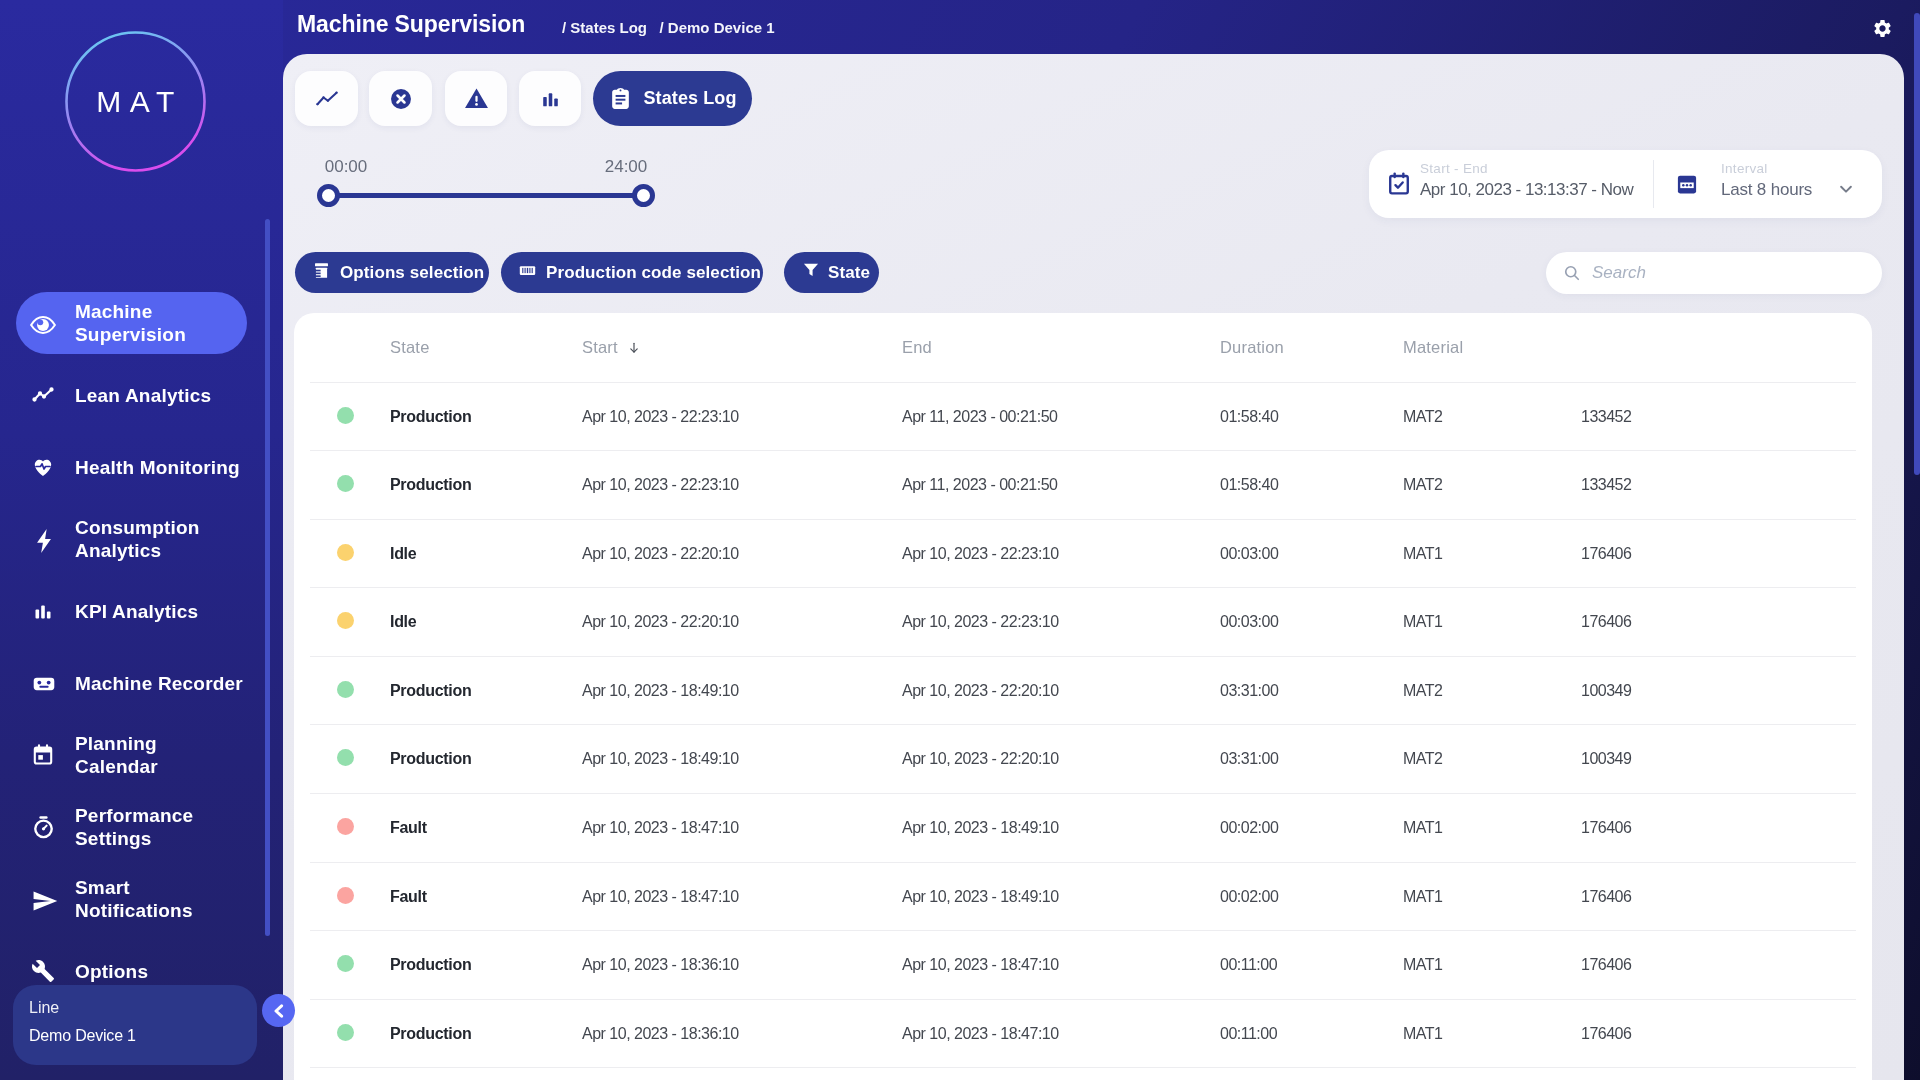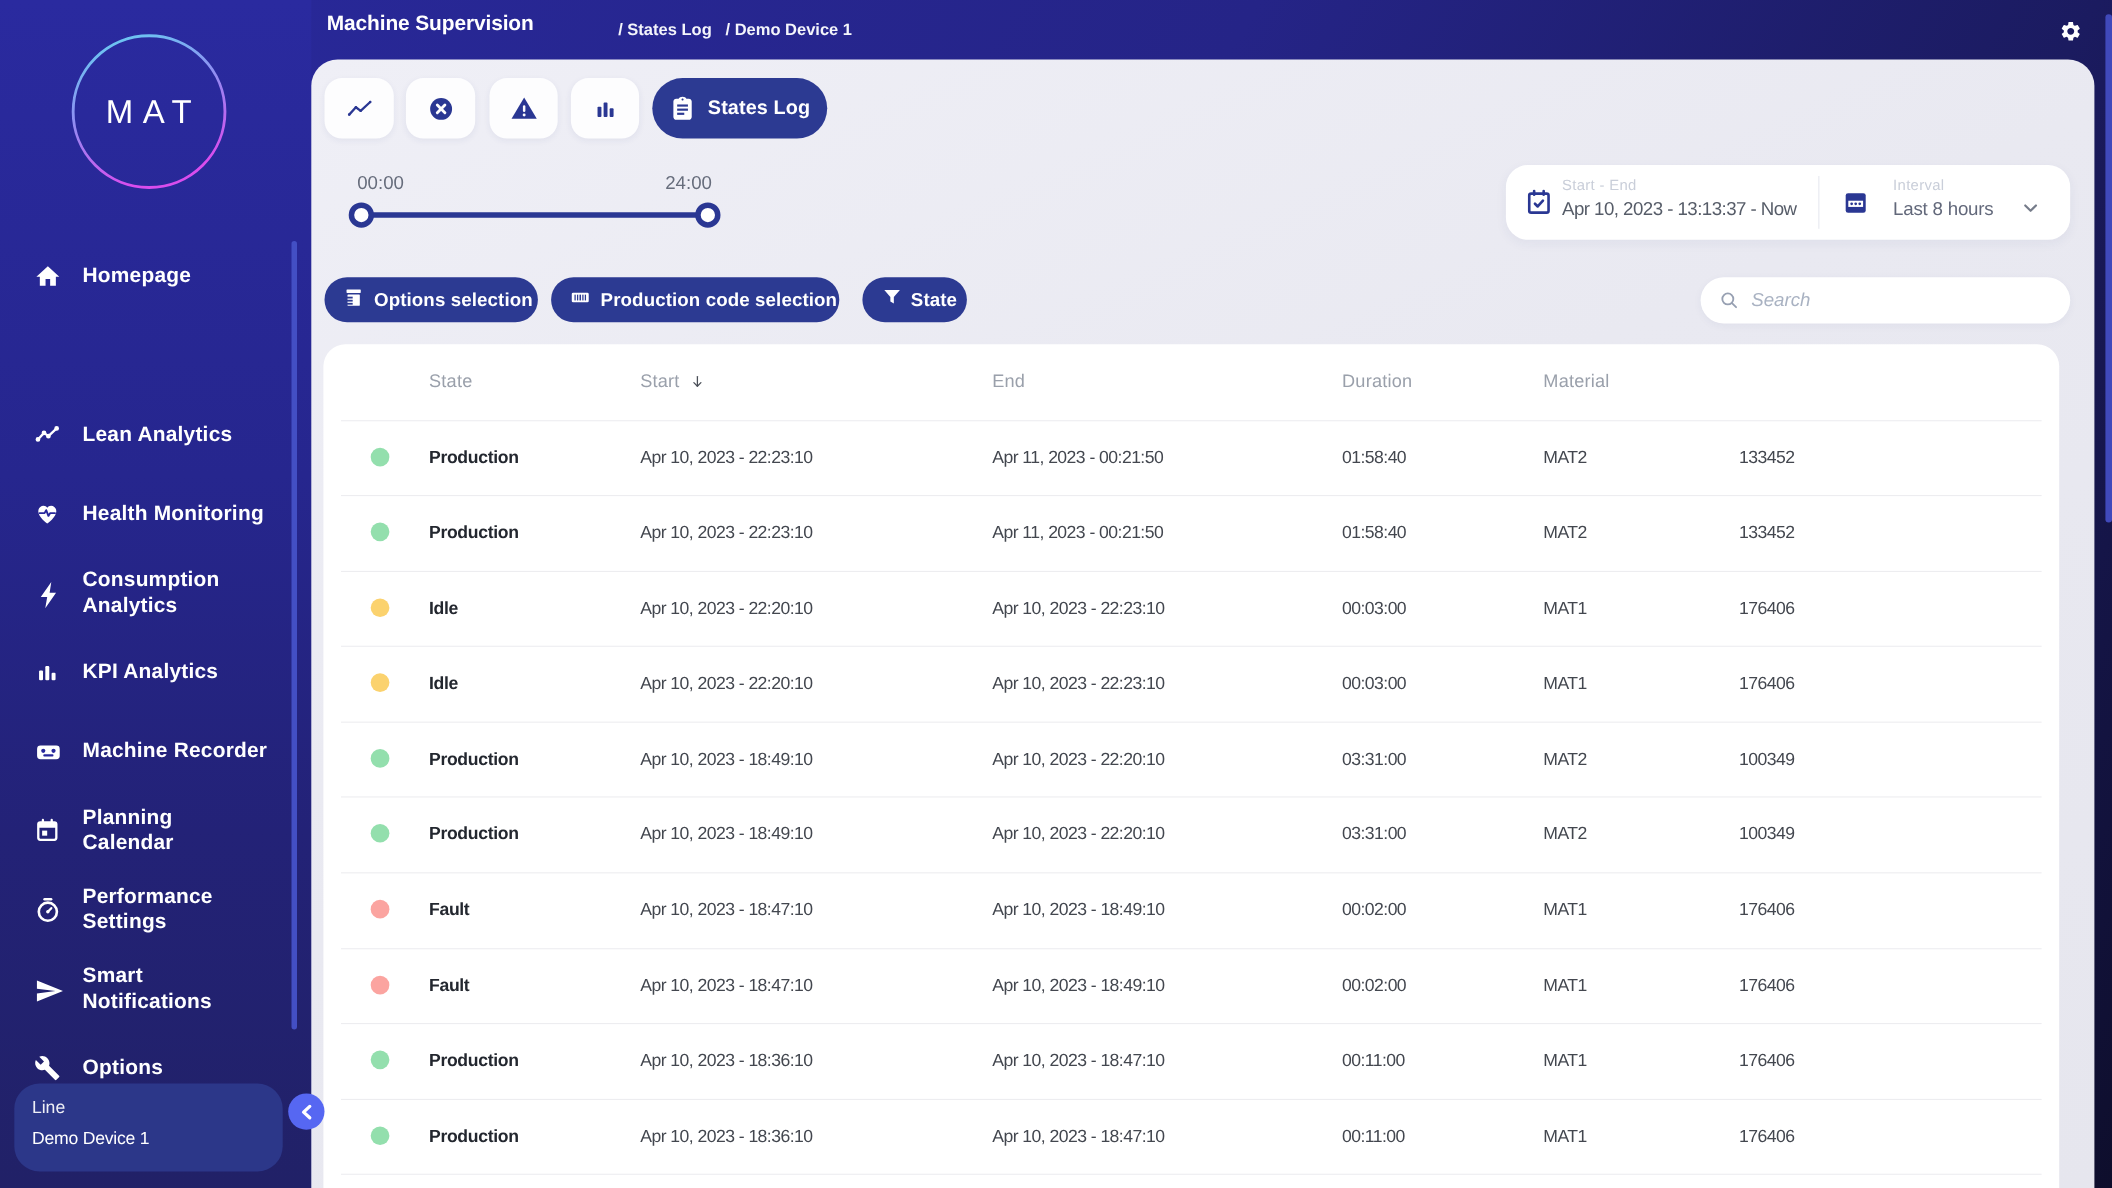--- a/index.html
+++ b/index.html
@@ -2,21 +2,21 @@
 <html><head>
 <meta charset="utf-8">
 <style>
   * { margin:0; padding:0; box-sizing:border-box; }
   html,body { width:1920px; height:1080px; overflow:hidden; }
   body { font-family:"Liberation Sans", sans-serif; position:relative;
     background: linear-gradient(120deg, #29299c 0%, #252487 45%, #1b1b60 75%, #0e0e2c 100%);
   }
   .abs { position:absolute; }
   
-  .hdr-title { left:297px; top:11px; font-size:19px; font-weight:bold; color:#fff; letter-spacing:-.1px; }
+  .hdr-title { left:297px; top:11px; font-size:23px; font-weight:bold; color:#fff; letter-spacing:-.1px; }
   .hdr-crumbs { left:562px; top:19px; font-size:15px; font-weight:bold; color:#f4f5fb; }
   
   .content { left:283px; top:54px; width:1621px; height:1026px;
     border-radius:24px 24px 0 0;
     background: linear-gradient(155deg, #efeff6 0%, #e9e9f1 45%, #e6e6ee 100%); }
   
   .tabbtn { top:17px; width:63px; height:55px; border-radius:16px; background:#fdfdfe;
     box-shadow:0 2px 6px rgba(40,50,120,.06); display:flex; align-items:center; justify-content:center; }
   .tabactive { left:310px; top:17px; width:159px; height:55px; border-radius:28px; background:#2c3a92;
     display:flex; align-items:center; justify-content:center; gap:10px;
@@ -66,25 +66,28 @@
         <linearGradient id="lg" x1="0" y1="0" x2="0.35" y2="1">
         <stop offset="0" stop-color="#62d4f1"></stop>
           <stop offset="0.5" stop-color="#8f8ff2"></stop>
           <stop offset="1" stop-color="#d94ded"></stop>
       </linearGradient>
       </defs>
       <circle cx="71.5" cy="71.5" r="69" fill="none" stroke="url(#lg)" stroke-width="2.6"></circle>
       <text x="75.5" y="82" text-anchor="middle" fill="#fff" font-size="30" font-family="Liberation Sans" letter-spacing="8.5" font-weight="400">MAT</text>
     </svg>
 
-    <div class="abs side-item" style="top:227.0px; height:48px;">
-      <div class="ic" style="top:12.0px;"><svg viewBox="0 0 24 24" width="25" height="25" fill="#fff">
-          <path d="M10 20v-6h4v6h5v-8h3L12 3 2 12h3v8z"></path>
-        </svg></div>
-      <div class="tx" style="top:50%; transform:translateY(-50%);">Homepage</div>
+    <div class="abs side-item" style="top:292px; height:62px;">
+      <div class="abs" style="left:16px; top:0; width:231px; height:62px; border-radius:31px; background:#5564f0;"></div>
+      <div class="ic" style="top:19.0px;"><svg viewBox="0 0 24 24" width="28" height="28" fill="none" style="margin-left:-2px;">
+          <path d="M1.8 12 C5 7 8.4 5.2 12 5.2 S19 7 22.2 12 C19 17 15.6 18.8 12 18.8 S5 17 1.8 12 Z" stroke="#fff" stroke-width="1.7"></path>
+          <circle cx="12" cy="12" r="5.1" fill="#fff"></circle>
+          <circle cx="9.7" cy="9.7" r="2.5" fill="#5564f0"></circle>
+        </svg></div>
+      <div class="tx" style="top:50%; transform:translateY(-50%);">Machine<br>Supervision</div>
     </div>
     <div class="abs side-item" style="top:371.0px; height:48px;">
       <div class="ic" style="top:12.0px;"><svg viewBox="0 0 24 24" width="24" height="24" fill="none" stroke="#fff" stroke-width="2.1" stroke-linecap="round" stroke-linejoin="round">
           <polyline points="3.5,16.5 9,10.5 13,13.5 20.5,6.5"></polyline>
           <circle cx="3.5" cy="16.5" r="1.1" fill="#fff"></circle>
           <circle cx="9" cy="10.5" r="1.1" fill="#fff"></circle>
           <circle cx="13" cy="13.5" r="1.1" fill="#fff"></circle>
           <circle cx="20.5" cy="6.5" r="1.1" fill="#fff"></circle>
         </svg></div>
       <div class="tx" style="top:50%; transform:translateY(-50%);">Lean Analytics</div>

